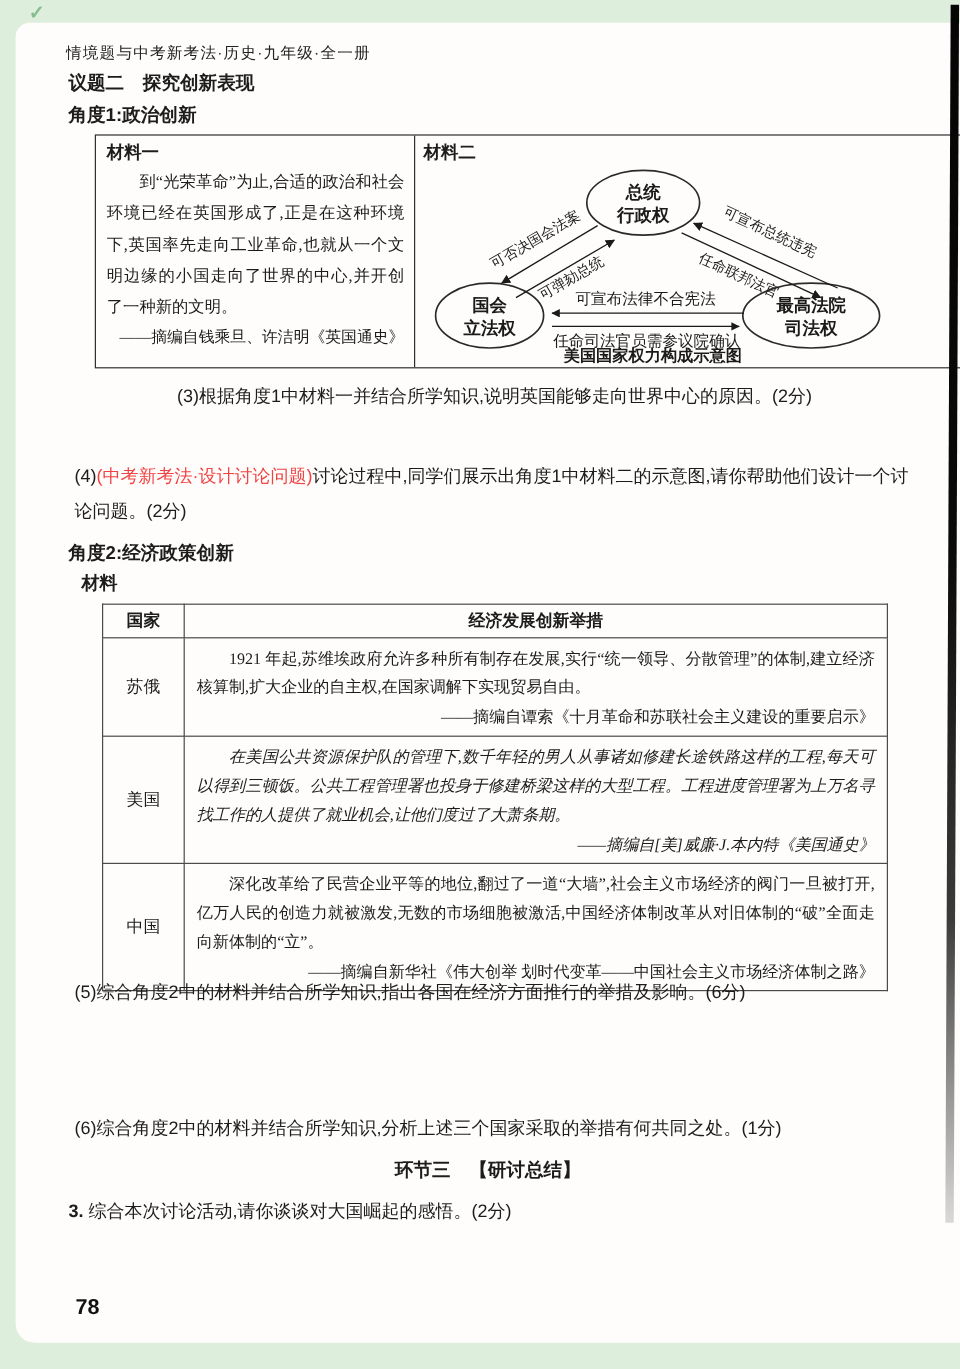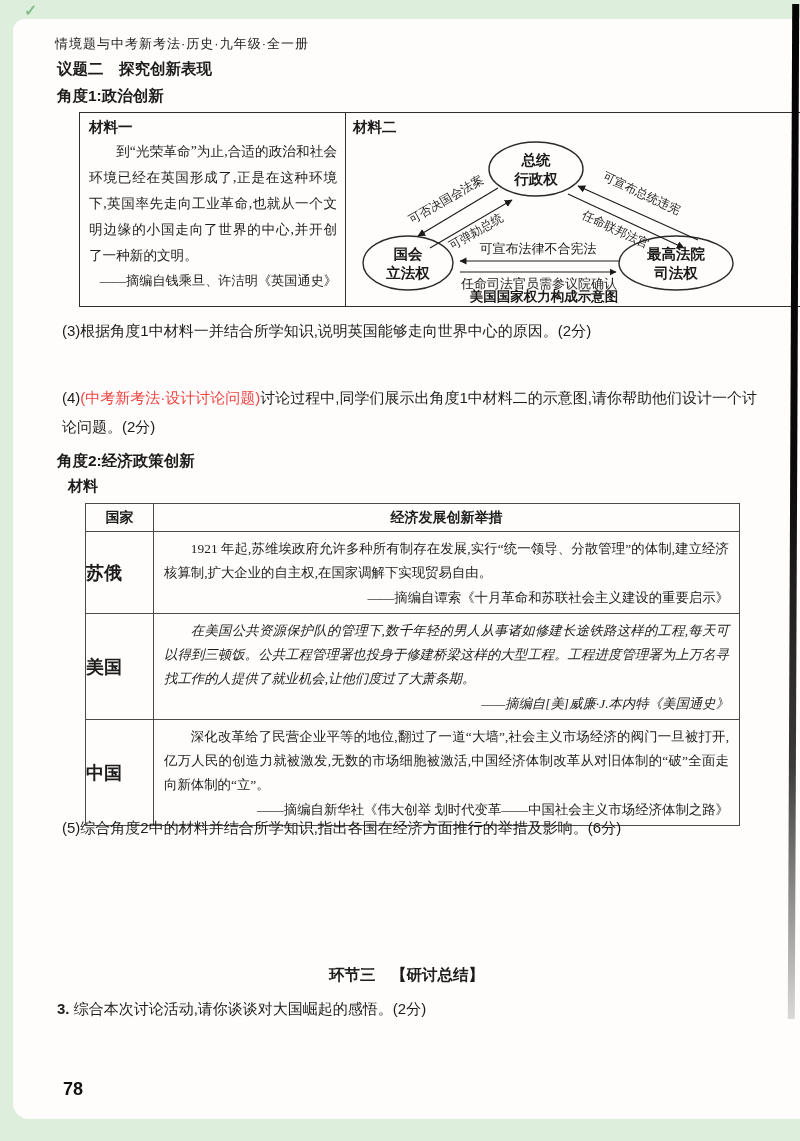--- a/index.html
+++ b/index.html
@@ -42,34 +42,34 @@
     font-size:13.6px; line-height:26px; text-indent:2em; text-align:justify; margin-top:2px;
   }
   .mat-src {
     font-family:"Liberation Serif", serif;
     font-size:13.2px; text-align:right; margin-top:3px;
   }
   .diagram { position:absolute; left:2px; top:18px; }
   .diagram text { font-family:"Liberation Serif", serif; fill:#1a1a1a; }
 
   .q { position:absolute; left:49px; width:700px; font-size:15px; line-height:29px; }
-  .q3 { top:297px; }
+  .q3 { top:297px;text-align:center; }
   .q4 { top:364px; }
   .q5 { top:794px; }
   .q6 { top:907px; }
   .tag-green { color:#ef4444; }
 
   table.econ {
     position:absolute; left:72px; top:484px; width:655px;
     border-collapse:collapse; table-layout:fixed;
     font-family:"Liberation Serif", serif; font-size:13.4px;
   }
   table.econ th, table.econ td { border:1.3px solid #4a4a4a; vertical-align:middle; }
   table.econ th { font-family:"Liberation Sans", sans-serif; font-size:14px; font-weight:bold; height:28px; }
-  td.country { text-align:left; font-weight:bold; font-size:18px; width:68px; }
+  td.country { text-align:center; font-weight:normal; font-size:14px; width:68px; }
   td.measure { padding:5px 10px 4px 10px; }
   .cell-text { text-indent:2em; text-align:justify; line-height:24px; }
   .cell-src  { text-align:right; line-height:23px; margin-top:1px; }
   tr.r-su td.measure { height:76px; }
   tr.r-us td.measure { height:96px;font-style:italic; }
   tr.r-cn td.measure { height:98px; }
 
   .part3 { position:absolute; left:0; top:946px; width:100%; text-align:center; font-size:15.5px; font-weight:bold; }
   .q-final { position:absolute; left:44px; top:981px; width:700px; font-size:15px; }
   .q-final .num { font-weight:bold; }
@@ -163,20 +163,21 @@
       <td class="country">中国</td>
       <td class="measure">
         <p class="cell-text">深化改革给了民营企业平等的地位,翻过了一道“大墙”,社会主义市场经济的阀门一旦被打开,亿万人民的创造力就被激发,无数的市场细胞被激活,中国经济体制改革从对旧体制的“破”全面走向新体制的“立”。</p>
         <p class="cell-src">——摘编自新华社《伟大创举 划时代变革——中国社会主义市场经济体制之路》</p>
       </td>
     </tr>
   </tbody>
     </table>
 
   <div class="q q5">(5)综合角度2中的材料并结合所学知识,指出各国在经济方面推行的举措及影响。(6分)</div>
+  <div class="q q6">(6)综合角度2中的材料并结合所学知识,分析上述三个国家采取的举措有何共同之处。(1分)</div>
 
   <div class="part3">环节三　【研讨总结】</div>
   <div class="q-final"><span class="num">3.</span><span> 综合本次讨论活动,请你谈谈对大国崛起的感悟。(2分)</span></div>
 
   <div class="page-num">78</div>
 </div>
 
 <div class="scan-line"></div>
 
 </body></html>

